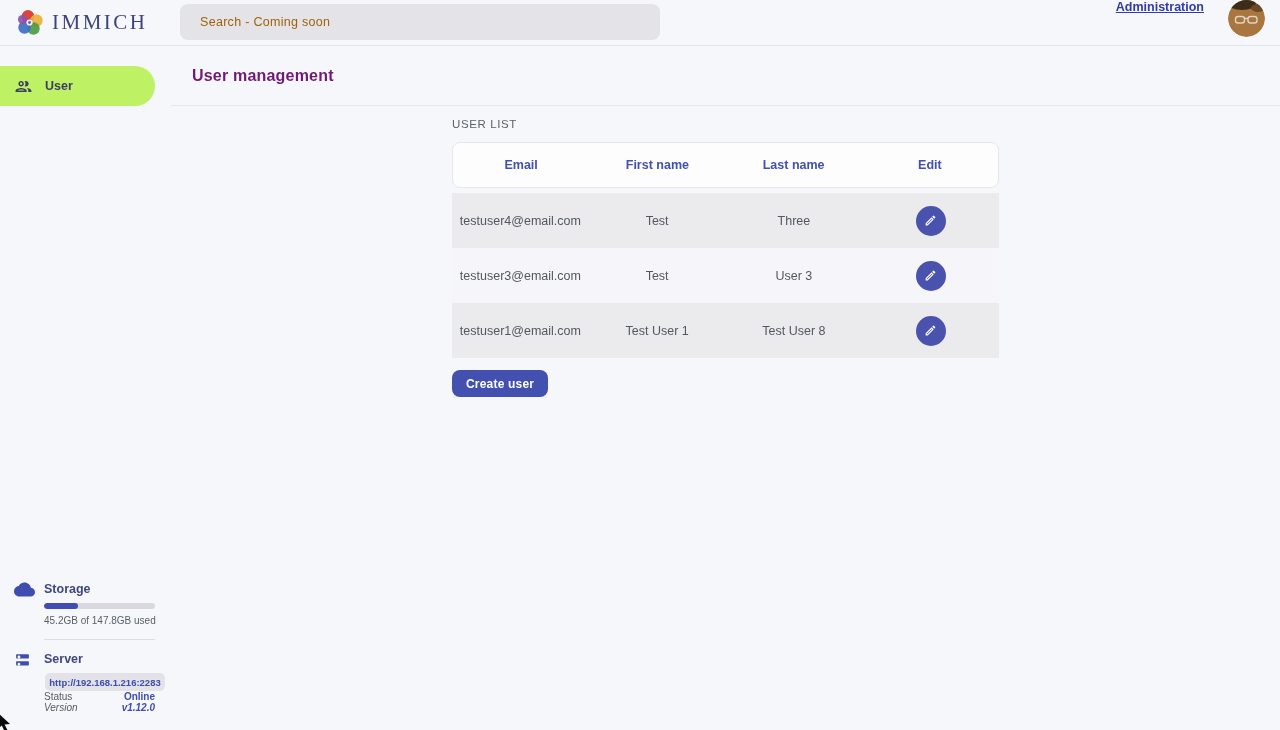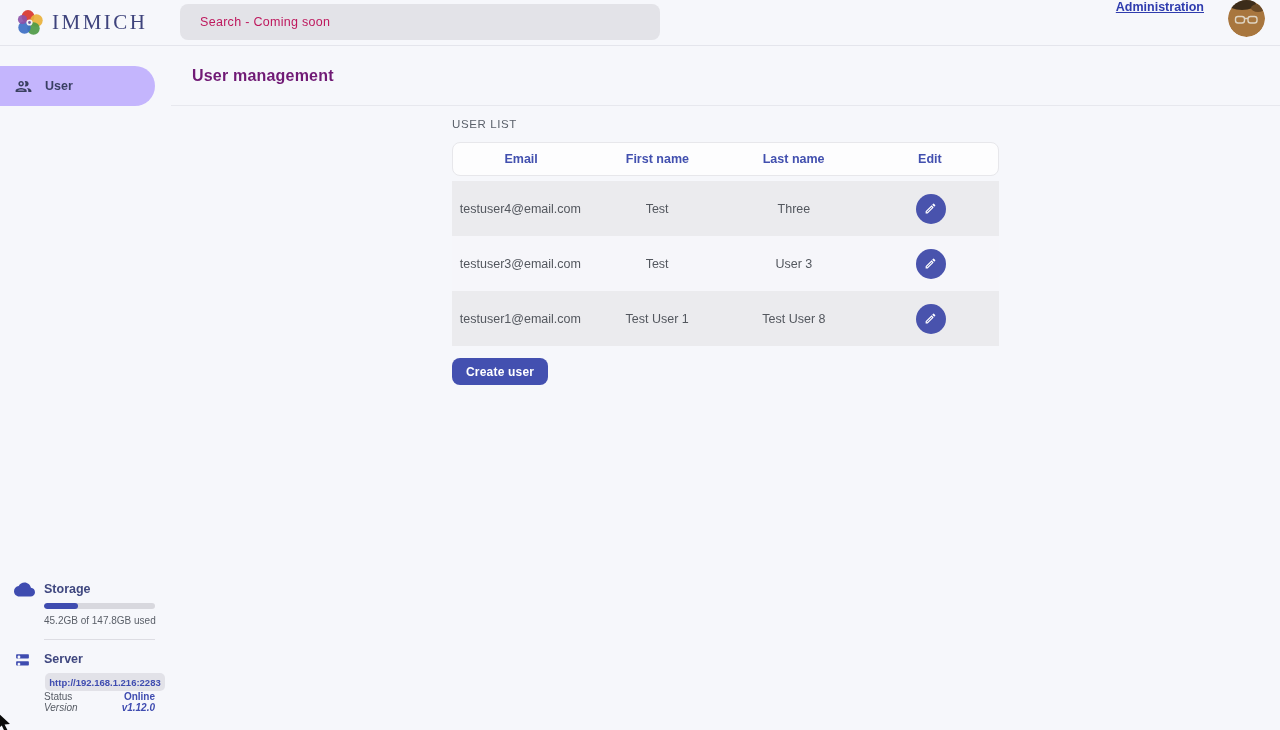--- a/index.html
+++ b/index.html
@@ -24,38 +24,38 @@
     font-size:21px; letter-spacing:2.5px;
     color:#3e437c; font-weight:500;
   }
   .searchbar {
     position:absolute; left:180px; top:4px;
     width:480px; height:36px;
     background:#e3e3e8; border-radius:8px;
     display:flex; align-items:center;
     padding-left:20px; cursor:text;
   }
-  .search-placeholder { font-size:12.5px; color:#be185d; letter-spacing:0.3px; }
+  .search-placeholder { font-size:12.5px; color:#a16207; letter-spacing:0.3px; }
   .nav-right {
     position:absolute; right:15px; top:0; height:46px;
     display:flex; gap:24px;
   }
   .admin-link {
     font-size:12.5px; font-weight:bold; color:#2f3cae;
     text-decoration:underline; cursor:pointer;
   }
   .avatar { width:37px; height:37px; border-radius:50%; overflow:hidden; cursor:pointer; }
   
   .content { display:flex; height:684px; position:relative; }
   .sidebar { width:171px; position:relative; flex-shrink:0; }
   .main { flex:1; position:relative; }
   
   .side-item {
     margin-top:20px; width:155px; height:40px;
-    background:#c4b5fd;
+    background:#bef264;
     border-radius:0 25px 25px 0;
     display:flex; align-items:center;
     padding-left:14px; gap:12px; cursor:pointer;
   }
   .side-item .label { font-size:12.5px; font-weight:600; color:#393f63; }
   .side-footer { position:absolute; left:0; bottom:0; width:171px; }
   .foot-icon { position:absolute; left:14px; }
   .foot-title { margin-left:44px; font-size:12.5px; font-weight:bold; color:#3f477f; }
   .progress-track {
     margin:7px 0 0 44px; width:111px; height:6px;
@@ -85,21 +85,21 @@
     border-bottom:1px solid #e7e8ee;
   }
   .page-title { font-size:16px; font-weight:600; color:#701a75; letter-spacing:0.2px; }
   .page-body { padding:12px 0 0 281px; }
   .section-label {
     font-size:11.5px; font-weight:500; color:#5b616b;
     letter-spacing:0.6px; margin-bottom:12px;
   }
   .table-wrap { width:547px; }
   .thead {
-    height:34px; background:#fdfdfe;
+    height:46px; background:#fdfdfe;
     border:1px solid #e7e7eb; border-radius:8px;
     display:flex; align-items:center;
   }
   .thead .cell { font-size:12.5px; font-weight:600; color:#4250af; }
   .cell { width:25%; text-align:center; }
   .tbody { margin-top:5px; }
   .trow { height:55px; display:flex; align-items:center; }
   .trow:nth-child(odd) { background:#ebebee; }
   .trow:nth-child(even) { background:#f6f6fa; }
   .trow .cell { font-size:12.5px; color:#53575e; }

